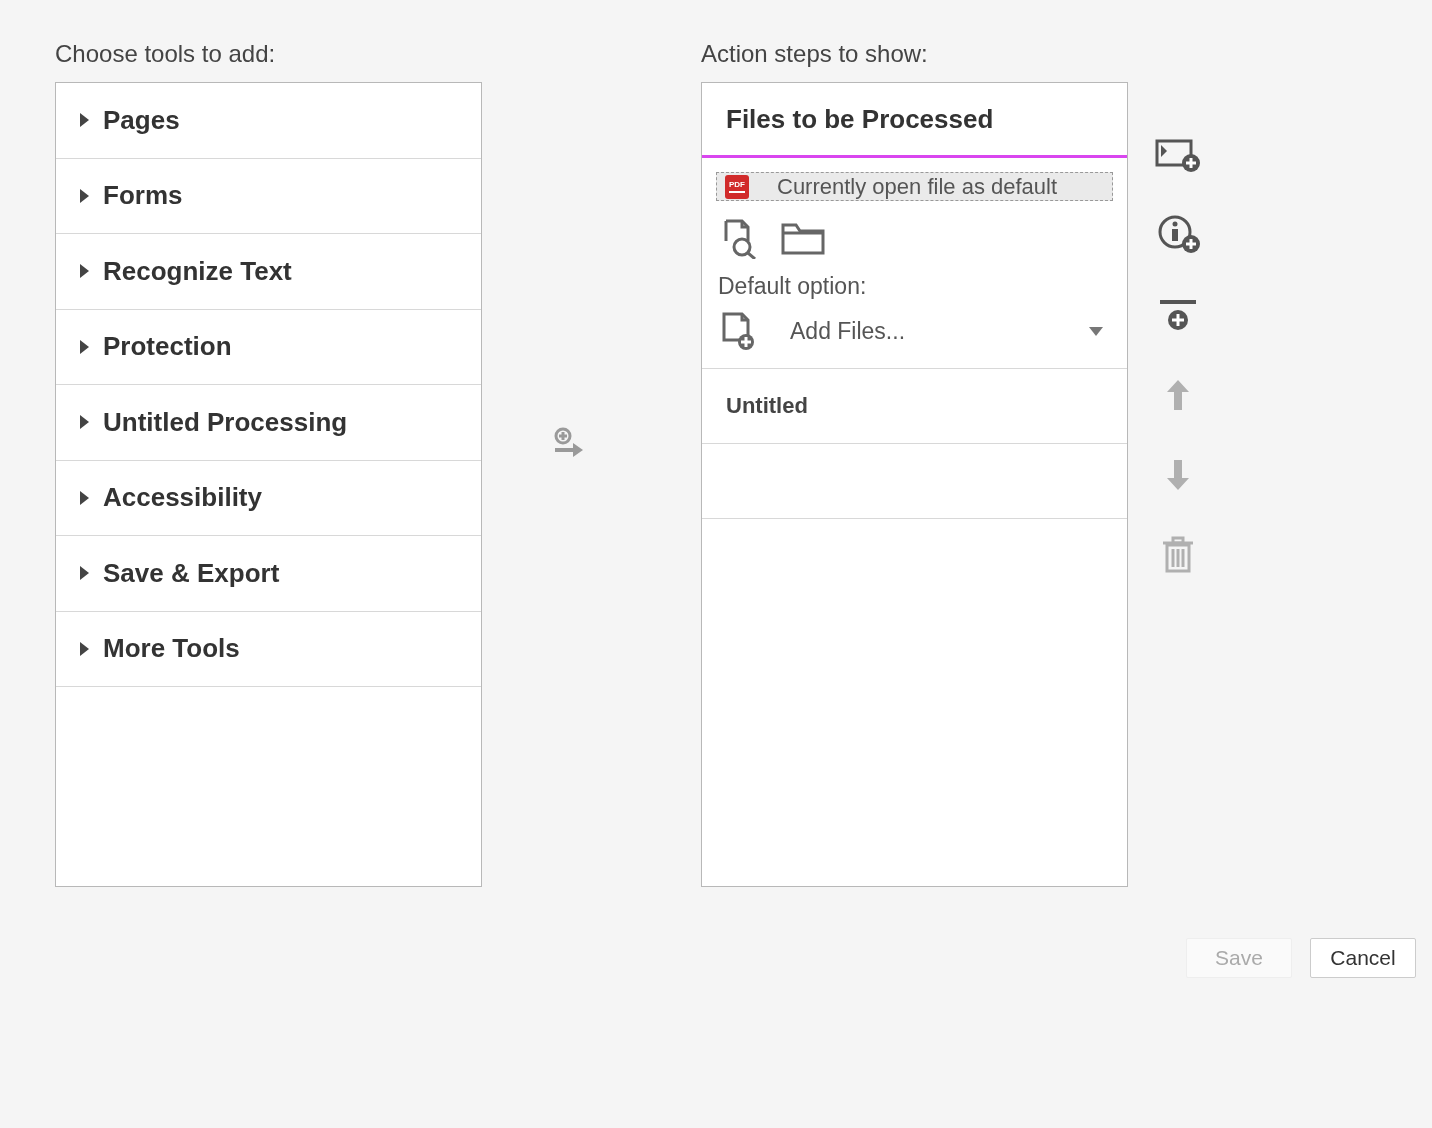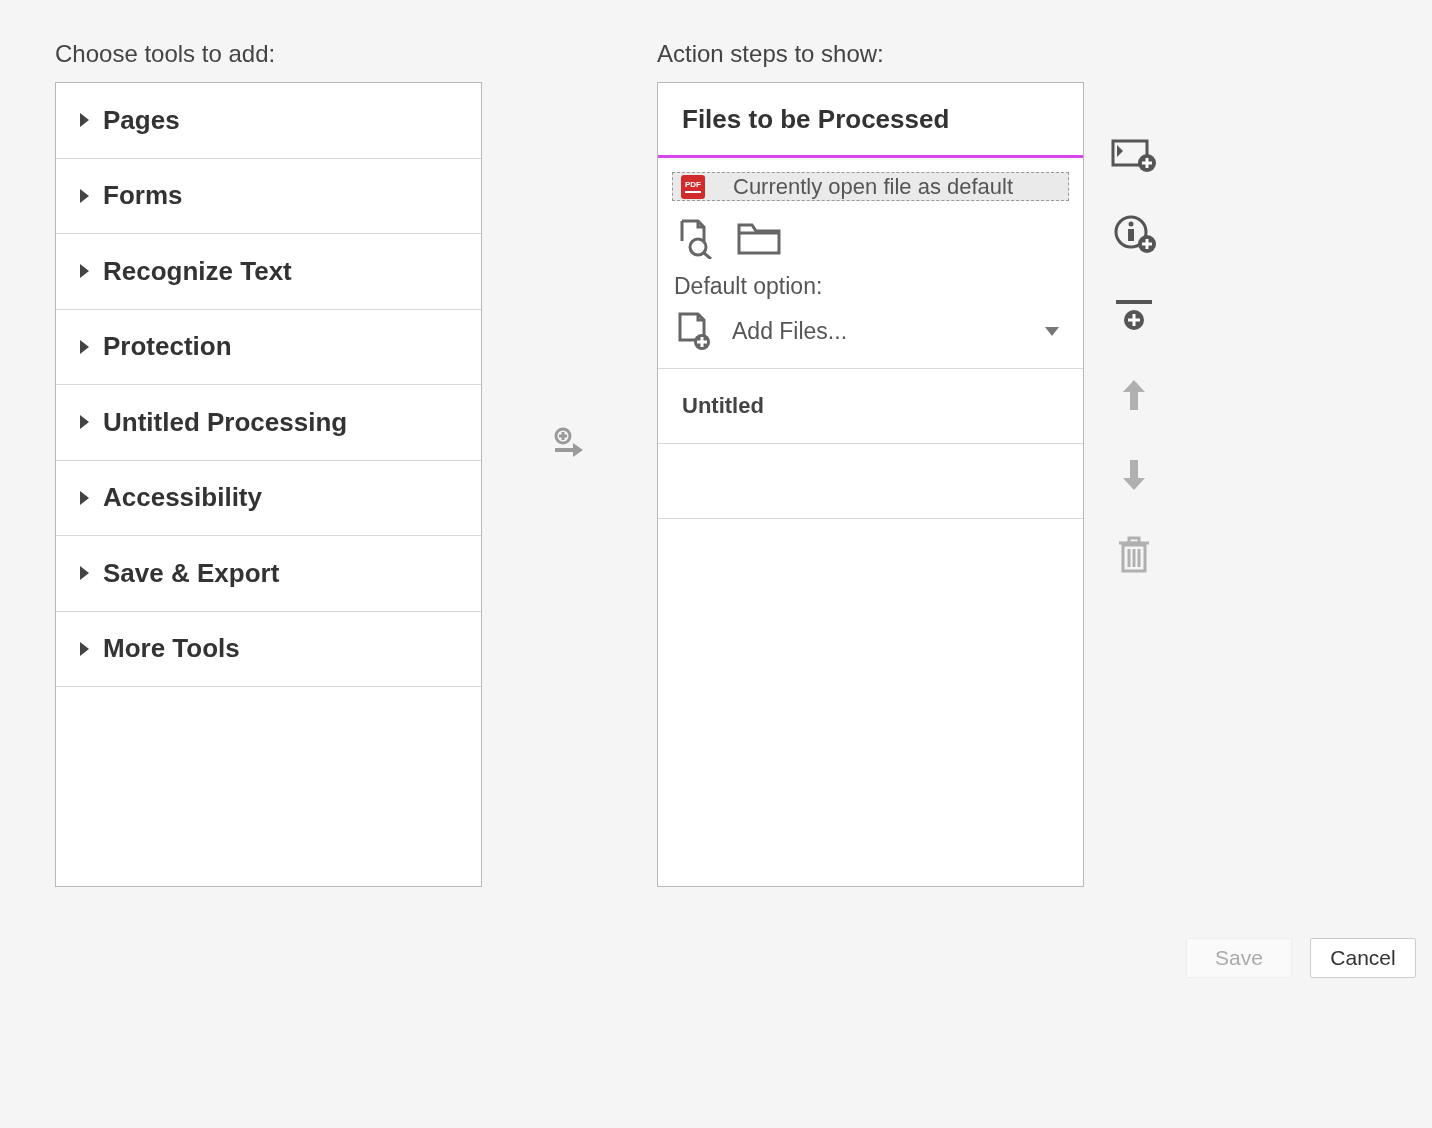--- a/index.html
+++ b/index.html
@@ -22,20 +22,21 @@
   }
   .middle-col {
     flex: 0 0 175px;
     display: flex;
     align-items: center;
     justify-content: center;
     padding-bottom: 200px;
   }
   .right-col {
     flex: 0 0 427px;
+    margin-left: 44px;
   }
   .side-col {
     flex: 0 0 100px;
     display: flex;
     flex-direction: column;
     align-items: center;
     padding-top: 95px;
     gap: 40px;
   }
   .panel-label {
@@ -128,21 +129,21 @@
     padding: 16px 0 10px 0;
   }
   .default-label {
     font-size: 23px;
     color: #555;
     padding: 4px 0 10px 2px;
   }
   .add-files-row {
     display: flex;
     align-items: center;
-    gap: 18px;
+    gap: 32px;
     padding-bottom: 2px;
   }
   .add-files-label {
     font-size: 23px;
     color: #555;
     flex: 1;
   }
   .dropdown-tri {
     width: 0; height: 0;
     border-left: 7px solid transparent;

